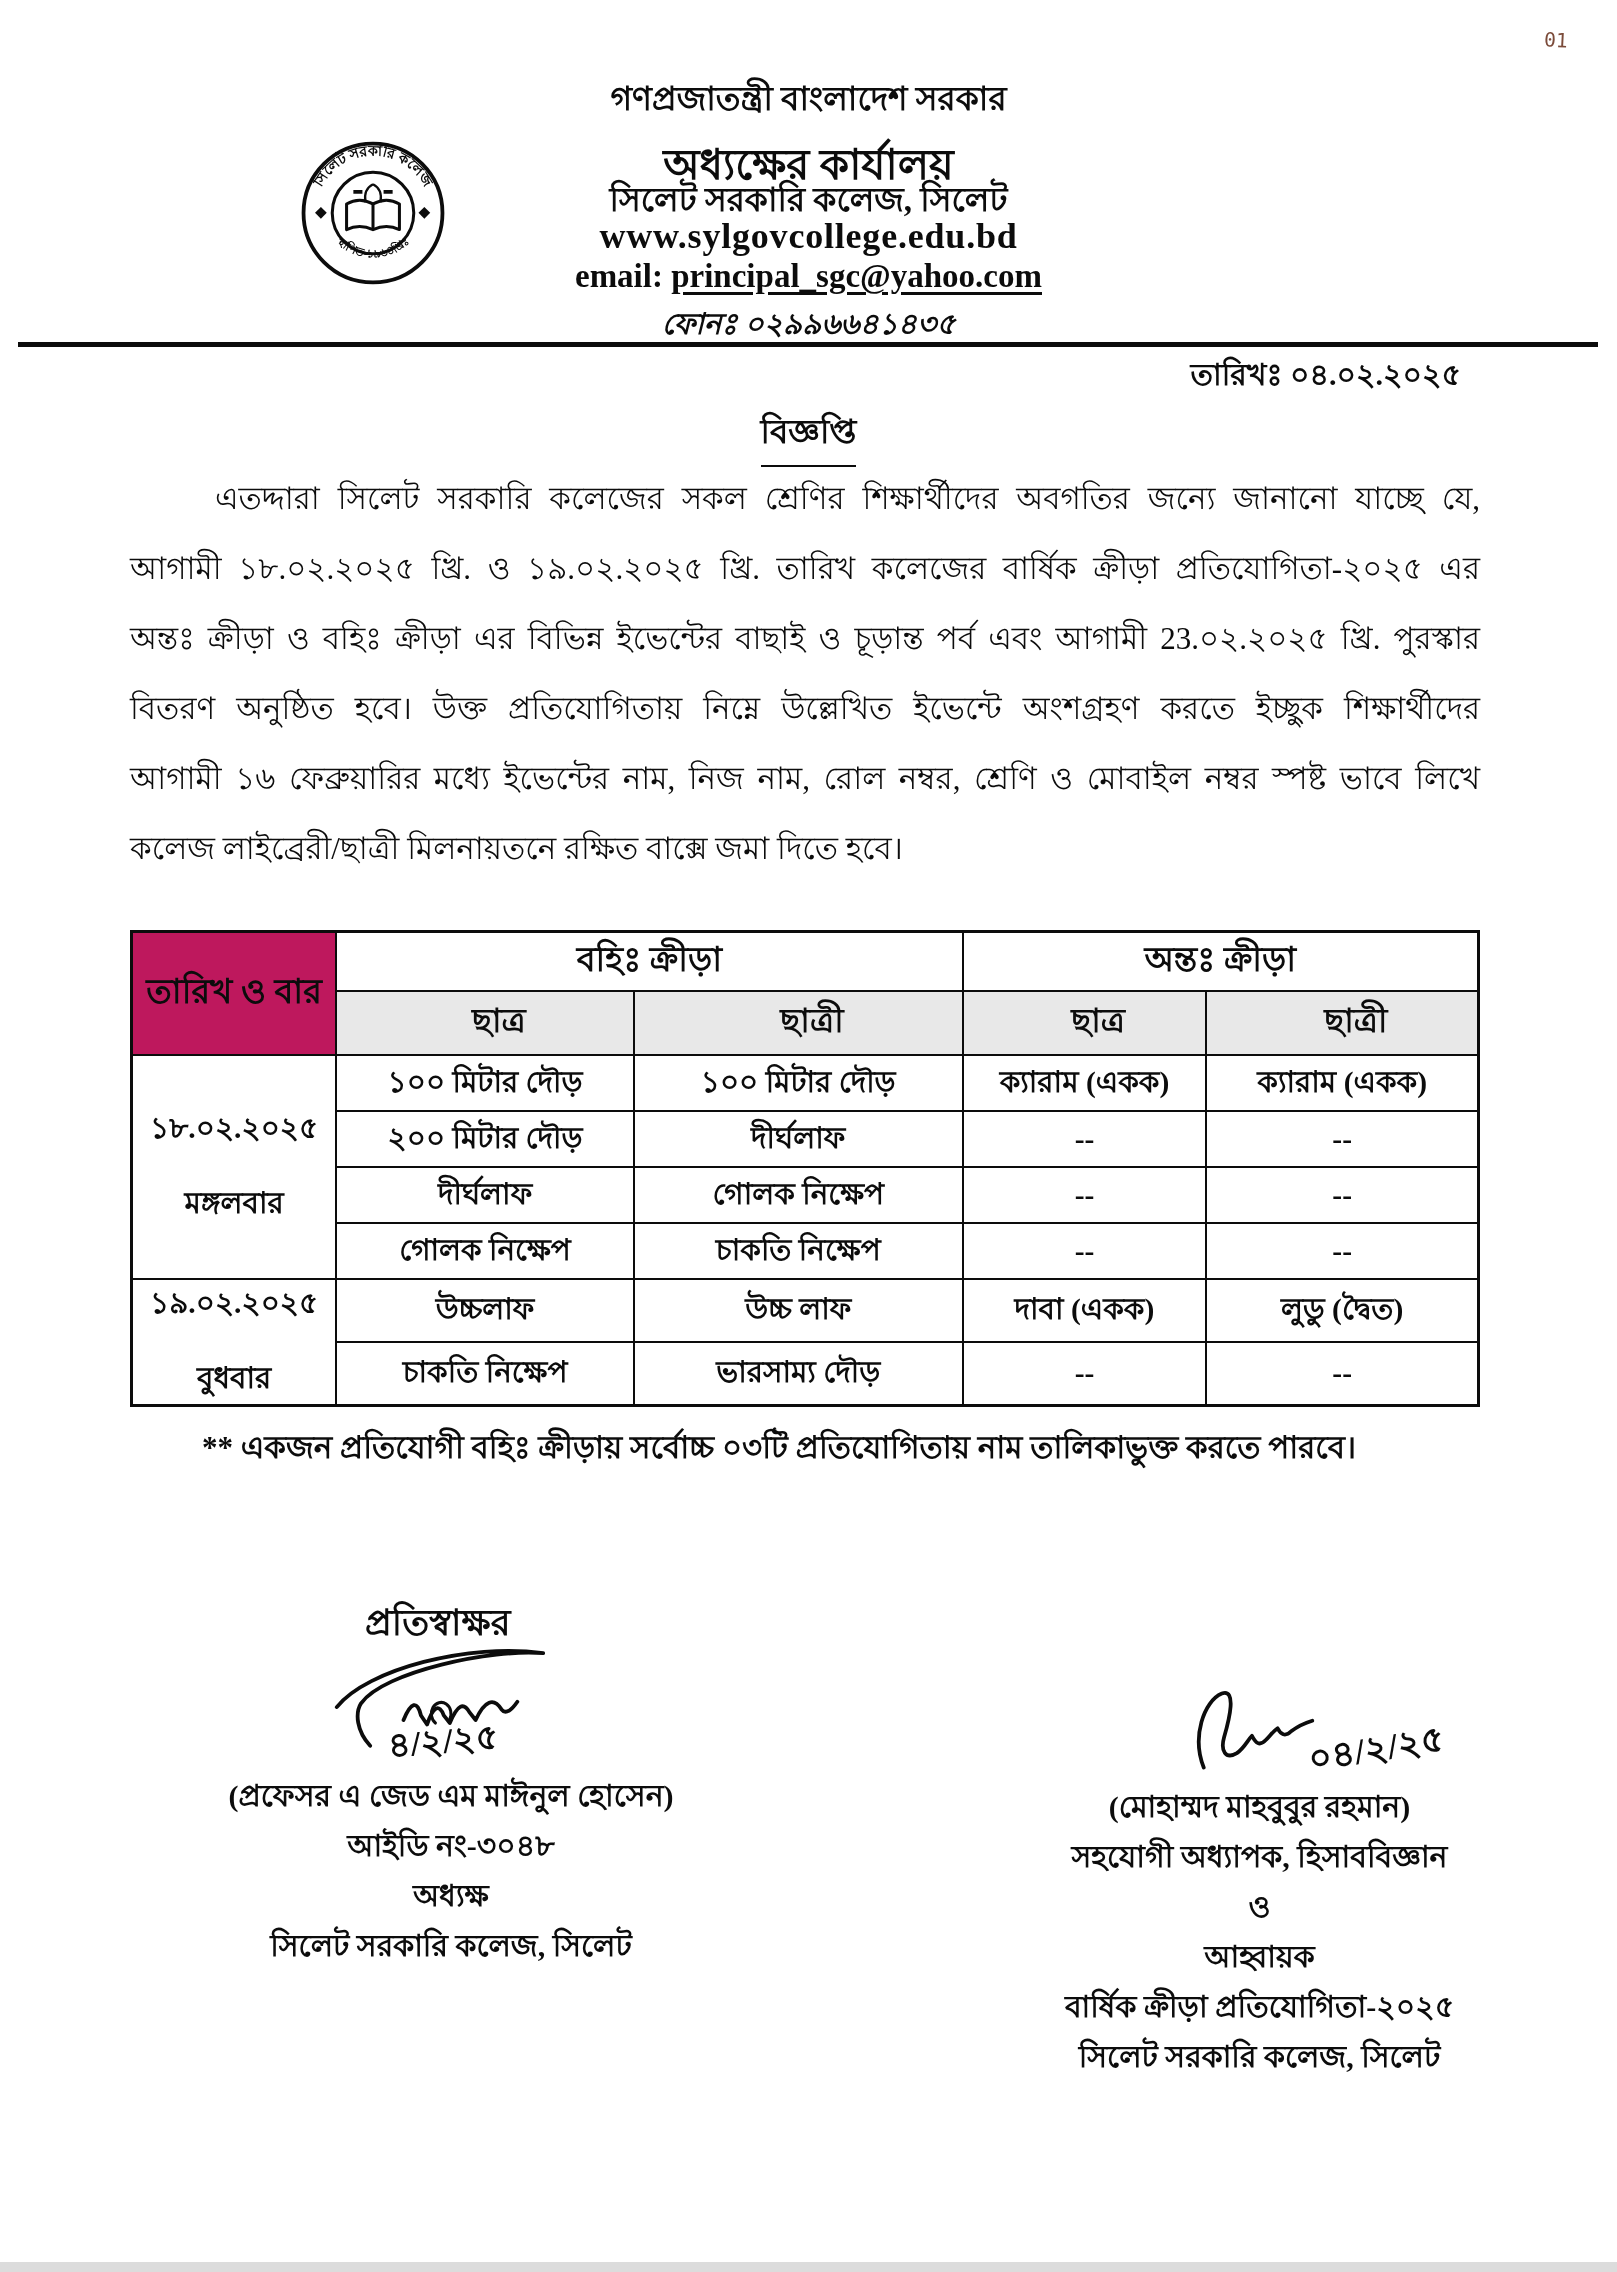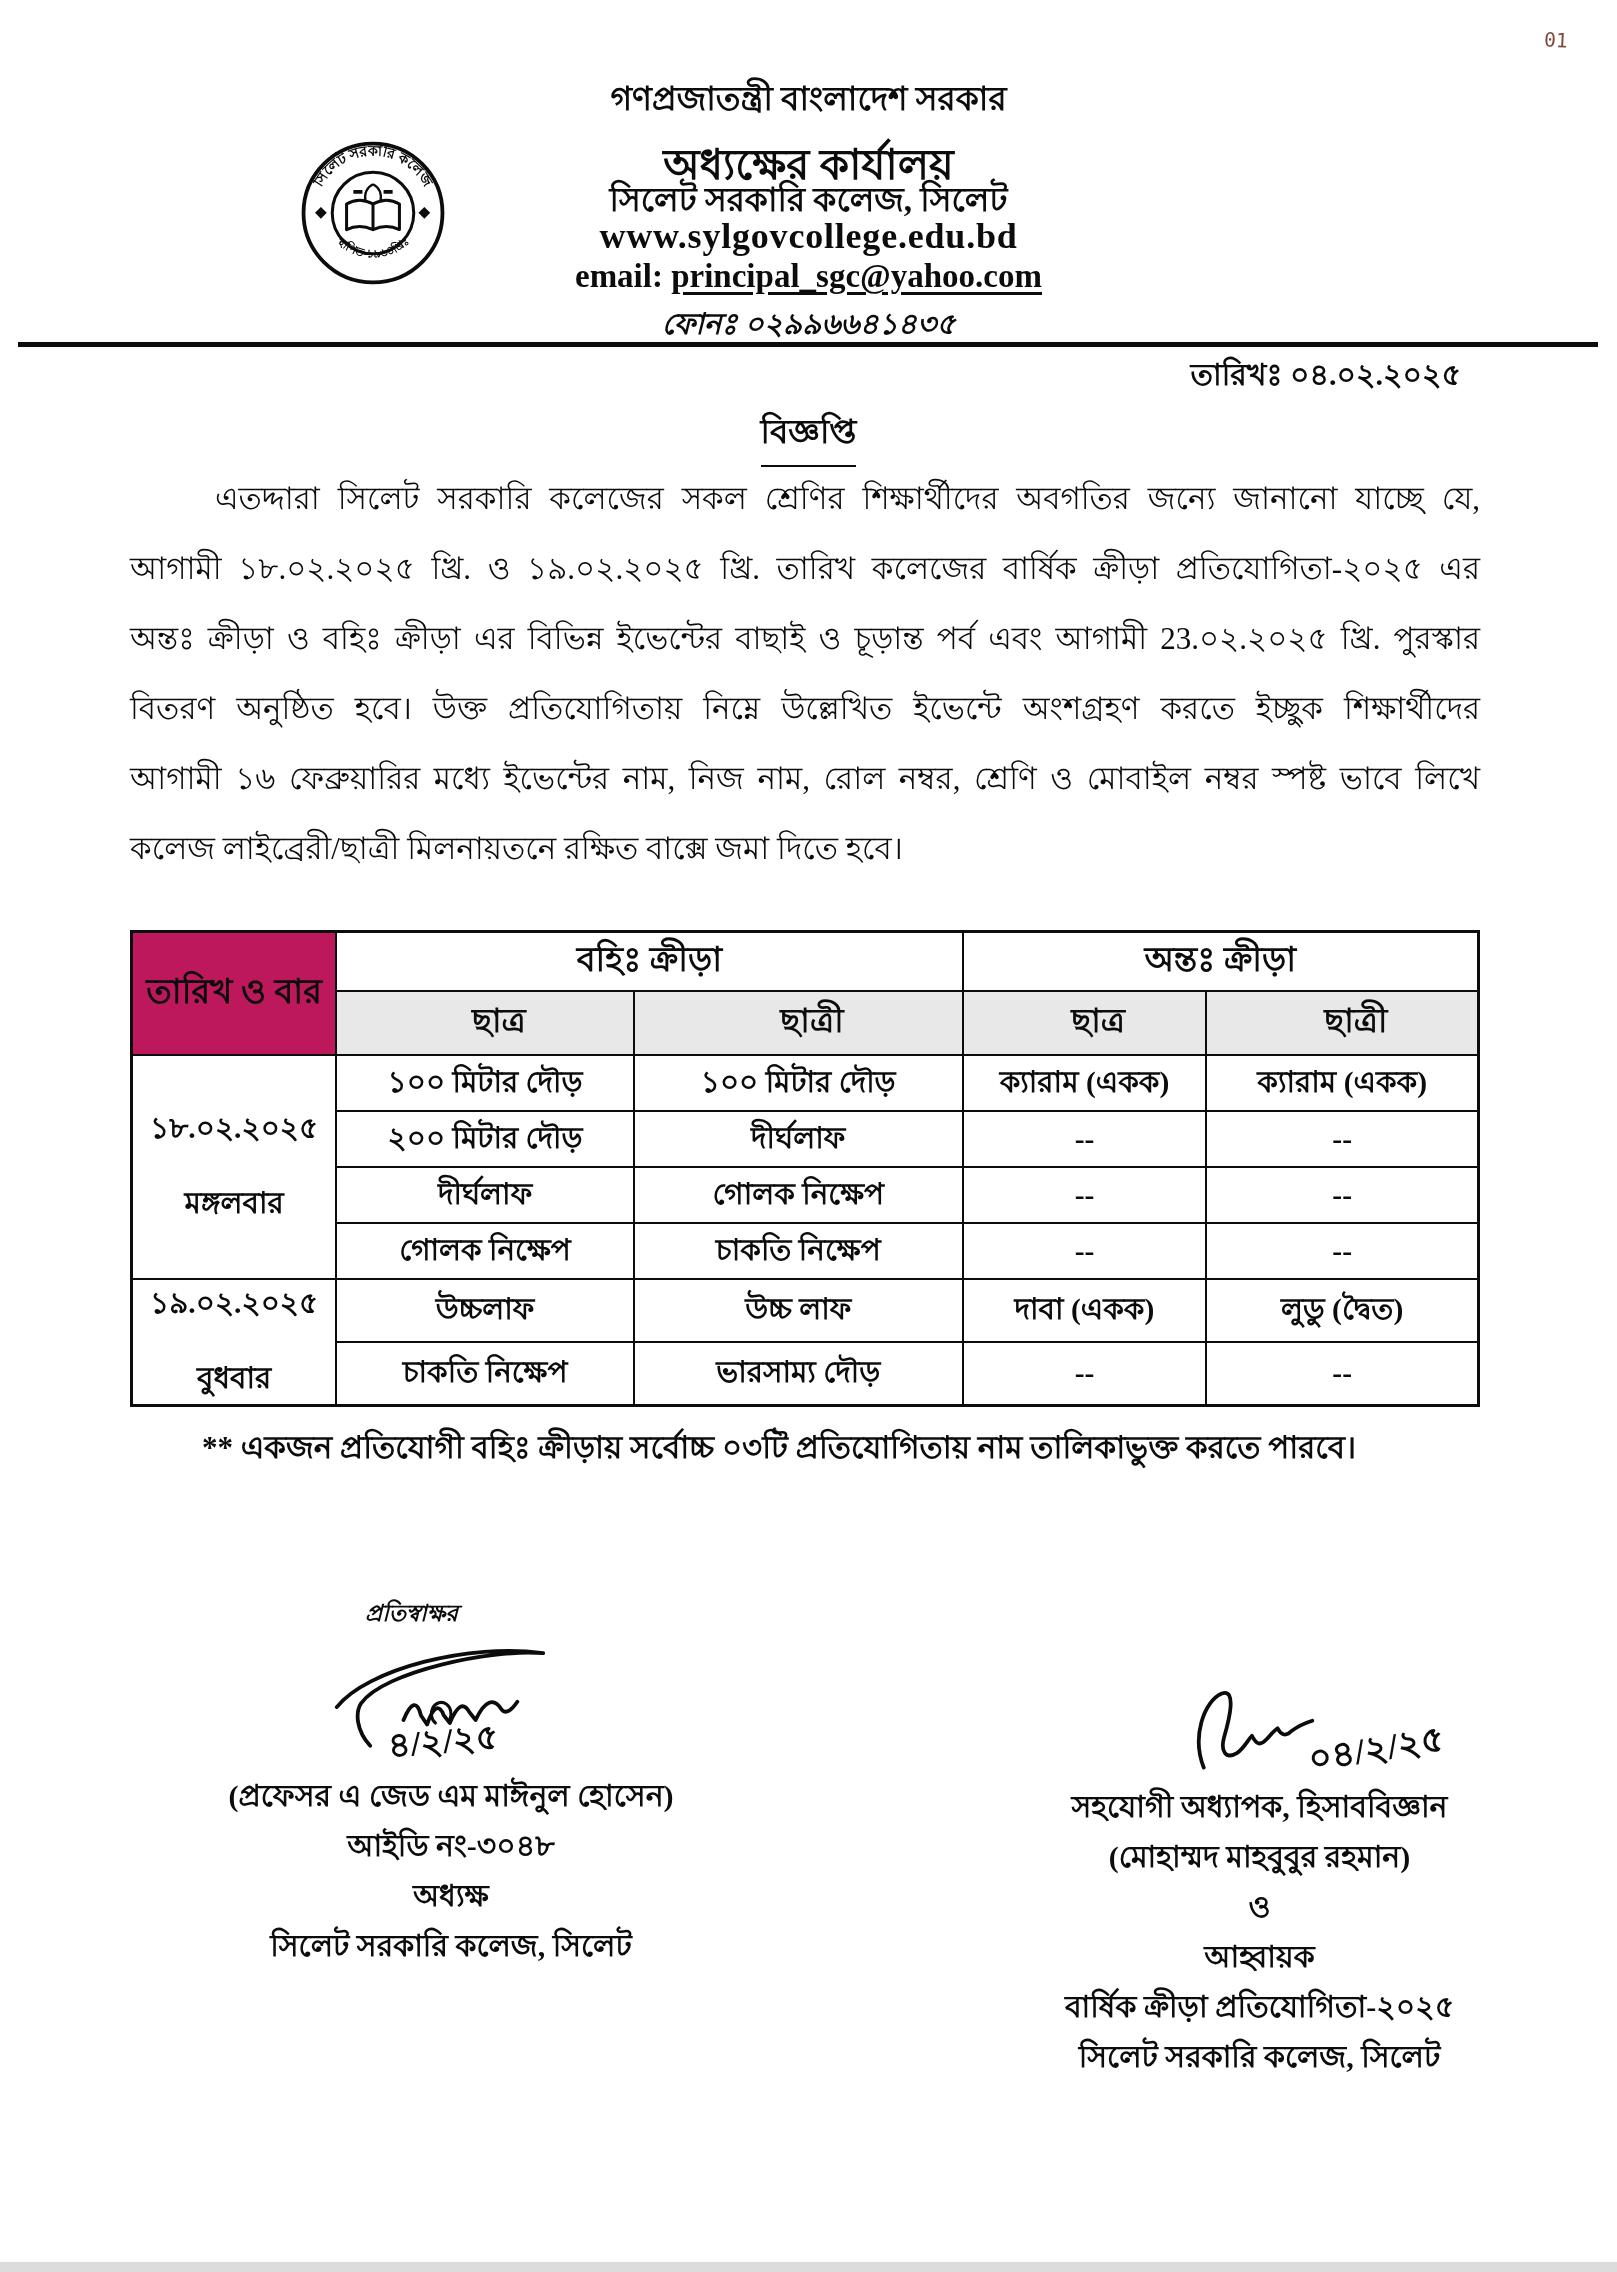--- a/index.html
+++ b/index.html
@@ -46,21 +46,21 @@
   table.sched { border:3px solid #0c0c0c; }
   tr.h1 td { height:50px; font-size:34px; }
   tr.h2 td { height:64px; font-size:33px; background:#e8e8e8;padding-left:32px; }
   td.corner { font-size:31px; background:#be185d; }
   tr.dr td { height:56px; font-size:29.5px; }
   td.datecell { font-size:31px; }
   td.datecell .d2 { margin-top:26px; }
 
   .note { top:1423px; left:202px; font-size:31px; font-weight:600; }
 
-  .countersign { top:1595px; left:365px; font-size:23px; font-weight:bold;font-style:italic; }
+  .countersign { top:1595px; left:365px; font-size:36px; font-weight:bold; }
 
   .sig-svg { stroke:#0c0c0c; fill:none; stroke-linecap:round; stroke-linejoin:round; }
   .hand { font-size:35px; font-weight:600; color:#0c0c0c; }
 
   .sig-block { text-align:center; font-weight:bold; }
   .sig-line { font-size:30px; line-height:50px; }
   .left-block  { top:1771px; left:129px;  width:644px; }
   .right-block { top:1782px; left:964px; width:591px; }
 
   .scan-edge { left:0; right:0; bottom:0; height:10.6px; background:#dcdcdc; }
@@ -207,22 +207,22 @@
     <div class="sig-line">অধ্যক্ষ</div>
     <div class="sig-line">সিলেট সরকারি কলেজ, সিলেট</div>
   </div>
 
   <svg class="abs sig-svg" style="top:1683px;left:1182px;" width="250" height="98" viewBox="0 0 330 130" stroke-width="5">
     <path d="M28 112 C12 72, 28 24, 52 14 C72 7, 62 48, 55 72 C50 90, 57 102, 72 93 C82 86, 86 76, 92 70 C97 80, 102 84, 110 76 C116 70, 120 64, 126 60 C130 68, 136 72, 144 64 C152 58, 162 53, 172 50"></path>
   </svg>
   <span class="abs hand" style="top:1721px;left:1308px;transform:rotate(-9deg);font-size:36px;">০৪/২/২৫</span>
 
   <div class="abs sig-block right-block">
+    <div class="sig-line">(মোহাম্মদ মাহবুবুর রহমান)</div>
     <div class="sig-line">সহযোগী অধ্যাপক, হিসাববিজ্ঞান</div>
-    <div class="sig-line">(মোহাম্মদ মাহবুবুর রহমান)</div>
     <div class="sig-line">ও</div>
     <div class="sig-line">আহ্বায়ক</div>
     <div class="sig-line">বার্ষিক ক্রীড়া প্রতিযোগিতা-২০২৫</div>
     <div class="sig-line">সিলেট সরকারি কলেজ, সিলেট</div>
   </div>
 
   <div class="abs scan-edge"></div>
 </div>
 
 

